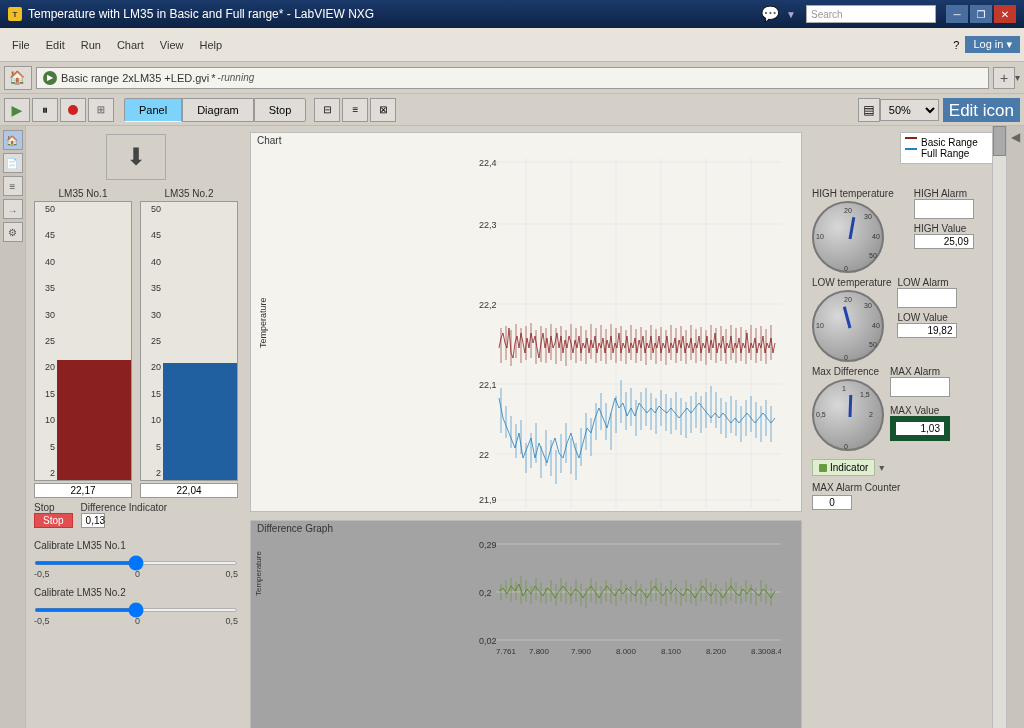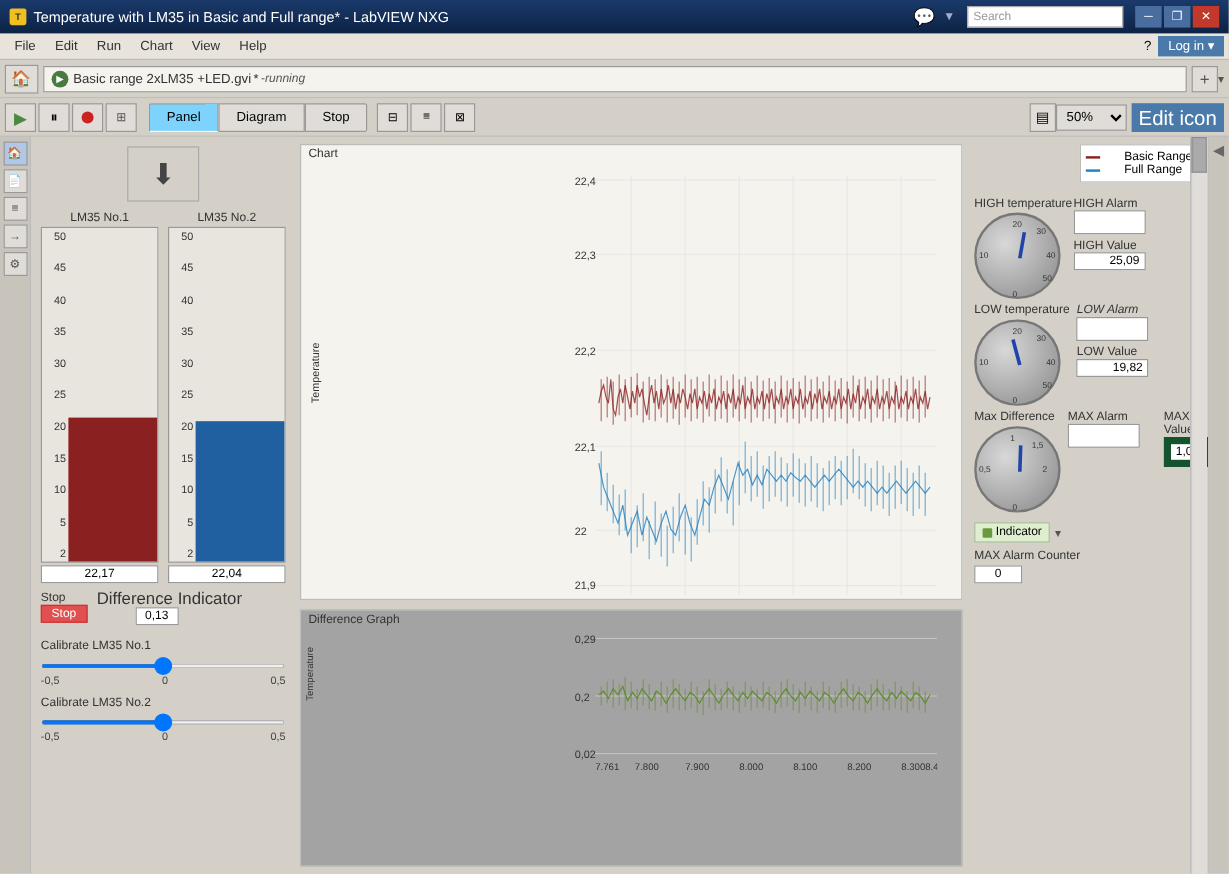--- a/index.html
+++ b/index.html
@@ -2,21 +2,21 @@
 <html><head>
   <meta charset="utf-8">
   <style>
     * { box-sizing: border-box; margin: 0; padding: 0; }
     body { font-family: 'Segoe UI', Arial, sans-serif; font-size: 11px; background: #d4d0c8; overflow: hidden; width: 1024px; height: 728px; }
     
     
     #titlebar { background: linear-gradient(to bottom, #1a3a6b, #0d2244); color: white; height: 28px; display: flex; align-items: center; padding: 0 8px; font-size: 12px; }
     
     
-    #menubar { background: #e8e4dc; height: 22px; display: flex; align-items: center; padding: 0 4px; border-bottom: 1px solid #bbb; }
+    #menubar { background: #e8e4dc; height: 34px; display: flex; align-items: center; padding: 0 4px; border-bottom: 1px solid #bbb; }
     #menubar .menu-item { padding: 2px 8px; cursor: pointer; font-size: 11px; color: #333; }
     
     
     #toolbar-row { background: #d4d0c8; height: 32px; display: flex; align-items: center; padding: 0 4px; border-bottom: 1px solid #bbb; }
     .home-btn { width: 28px; height: 24px; background: #e0ddd8; border: 1px solid #999; display: flex; align-items: center; justify-content: center; cursor: pointer; margin-right: 4px; }
     .breadcrumb-area { background: #f5f3ee; border: 1px solid #999; height: 22px; display: flex; align-items: center; padding: 0 6px; flex: 1; font-size: 11px; color: #333; }
     .run-icon { color: white; background: #4a7a40; border-radius: 50%; width: 14px; height: 14px; display: inline-flex; align-items: center; justify-content: center; font-size: 8px; margin-right: 4px; }
     .add-btn { background: #e0ddd8; border: 1px solid #999; width: 22px; height: 22px; display: flex; align-items: center; justify-content: center; cursor: pointer; margin-left: 6px; font-size: 14px; color: #555; }
     
     
@@ -50,35 +50,35 @@
     .gauge-label { font-size: 10px; color: #333; margin-bottom: 2px; text-align: center; }
     .gauge-bar-container { background: #e8e5de; border: 1px solid #999; position: relative; height: 290px; width: 100%; }
     .gauge-scale { position: absolute; left: 0; top: 0; bottom: 0; width: 22px; display: flex; flex-direction: column; justify-content: space-between; align-items: flex-end; padding: 2px 2px; font-size: 9px; color: #333; }
     .gauge-bar-area { position: absolute; left: 22px; right: 0; top: 0; bottom: 0; background: #e8e5de; }
     .gauge-fill { position: absolute; bottom: 0; left: 0; right: 0; }
     .gauge-fill.red { background: #8b2020; }
     .gauge-fill.blue { background: #2060a0; }
     .gauge-value-box { background: white; border: 1px solid #999; text-align: center; font-size: 10px; padding: 1px 2px; margin-top: 2px; }
     .stop-row { display: flex; align-items: center; gap: 8px; margin-bottom: 4px; }
     .stop-btn { background: #e05050; color: white; border: 1px solid #cc3333; padding: 1px 8px; cursor: pointer; font-size: 10px; }
-    .diff-value { background: white; border: 1px solid #999; padding: 1px 4px; font-size: 10px; width: 36px; text-align: center; margin-left: 32px; }
+    .diff-value { background: white; border: 1px solid #999; padding: 1px 4px; font-size: 10px; width: 24px; text-align: center; }
     
     .calib-section { margin-top: 4px; }
     .calib-label { font-size: 10px; color: #333; margin-bottom: 2px; }
     .slider-labels { display: flex; justify-content: space-between; font-size: 9px; color: #444; }
     
     
     #charts-area { flex: 1; padding: 4px; display: flex; flex-direction: column; gap: 0; }
     
     
     #right-panel { width: 200px; background: #d4d0c8; padding: 6px; display: flex; flex-direction: column; gap: 6px; }
     
     
     .legend-box { background: white; border: 1px solid #bbb; padding: 4px; margin-bottom: 4px; }
-    .legend-item { display: flex; align-items: center; gap: 20px; font-size: 10px; }
+    .legend-item { display: flex; gap: 4px; font-size: 10px; }
     
     .knob-outer { width: 66px; height: 66px; border-radius: 50%; background: radial-gradient(circle at 35% 35%, #d8d8d8, #888888); border: 2px solid #777; position: relative; display: flex; align-items: center; justify-content: center; }
     
     
     #right-arrow { width: 18px; background: #c8c4bc; border-left: 1px solid #bbb; display: flex; align-items: flex-start; justify-content: center; padding-top: 4px; font-size: 10px; color: #666; cursor: pointer; }
   </style>
 </head>
 <body>
 
 <div id="titlebar">
@@ -247,21 +247,21 @@
             <div class="gauge-value-box">22,04</div>
           </div>
         </div>
 
         <div class="stop-row">
           <div>
             <div style="font-size:10px;color:#333;">Stop</div>
             <button class="stop-btn">Stop</button>
           </div>
           <div>
-            <div style="font-size:14px;color:#333;text-align:right;">Difference Indicator</div>
+            <div style="font-size:10px;color:#333;text-align:right;">Difference Indicator</div>
             <div class="diff-value">0,13</div>
           </div>
         </div>
 
         <div class="calib-section">
           <div class="calib-label">Calibrate LM35 No.1</div>
           <div style="position:relative;margin:4px 0 2px 0;">
             <input type="range" style="width: 100%; height: 4px;" min="-5" max="5" value="0">
           </div>
           <div class="slider-labels">
@@ -540,21 +540,21 @@
           <div class="legend-item">
             <div style="width:12px;height:2px;background:#8b2020;display:inline-block;"></div>
             <span>Basic Range</span>
           </div>
           <div class="legend-item">
             <div style="width:12px;height:2px;background:#2080c0;display:inline-block;"></div>
             <span>Full Range</span>
           </div>
         </div>
 
-        <div style="display:flex;gap:1px;align-items:flex-start;margin-top:4px;">
+        <div style="display:flex;gap:20px;align-items:flex-start;margin-top:16px;">
           <div>
             <div style="font-size:10px;color:#333;margin-bottom:2px;">HIGH temperature</div>
             <div class="knob-outer" style="width:72px;height:72px;cursor:pointer;">
 
               <svg width="72" height="72" style="position:absolute;top:0;left:0;">
                 <text x="30" y="10" font-size="7" fill="#333">20</text>
                 <text x="50" y="16" font-size="7" fill="#333">30</text>
                 <text x="58" y="36" font-size="7" fill="#333">40</text>
                 <text x="2" y="36" font-size="7" fill="#333">10</text>
                 <text x="30" y="68" font-size="7" fill="#333">0</text>
@@ -587,21 +587,21 @@
                 <text x="2" y="36" font-size="7" fill="#333">10</text>
                 <text x="30" y="68" font-size="7" fill="#333">0</text>
                 <text x="55" y="55" font-size="7" fill="#333">50</text>
 
                 <line x1="36" y1="36" x2="36" y2="14" stroke="#2244aa" stroke-width="3" transform="rotate(-15 36 36)"></line>
               </svg>
             </div>
           </div>
           <div style="display:flex;flex-direction:column;gap:4px;">
             <div>
-              <div style="font-size:10px;color:#333;font-style:italic;">LOW Alarm</div>
+              <div style="font-size:10px;color:#333;">LOW Alarm</div>
               <div style="background:white;border:1px solid #999;height:20px;width:60px;"></div>
             </div>
             <div>
               <div style="font-size:10px;color:#333;">LOW Value</div>
               <div style="background:white;border:1px solid #999;padding:1px 4px;font-size:10px;text-align:right;">19,82</div>
             </div>
           </div>
         </div>
 
         <div style="display:flex;gap:6px;align-items:flex-start;">
@@ -612,21 +612,21 @@
                 <text x="28" y="10" font-size="7" fill="#333">1</text>
                 <text x="46" y="16" font-size="7" fill="#333">1,5</text>
                 <text x="55" y="36" font-size="7" fill="#333">2</text>
                 <text x="2" y="36" font-size="7" fill="#333">0,5</text>
                 <text x="30" y="68" font-size="7" fill="#333">0</text>
 
                 <line x1="36" y1="36" x2="36" y2="14" stroke="#2244aa" stroke-width="3" transform="rotate(2 36 36)"></line>
               </svg>
             </div>
           </div>
-          <div style="display:flex;flex-direction:row;gap:20px;">
+          <div style="display:flex;flex-direction:column;gap:8px;">
             <div>
               <div style="font-size:10px;color:#333;">MAX Alarm</div>
               <div style="background:white;border:1px solid #999;height:20px;width:60px;"></div>
             </div>
             <div>
               <div style="font-size:10px;color:#333;">MAX Value</div>
               <div style="background:white;border:6px solid #14532d;padding:1px 4px;font-size:10px;text-align:right;">1,03</div>
             </div>
           </div>
         </div>

